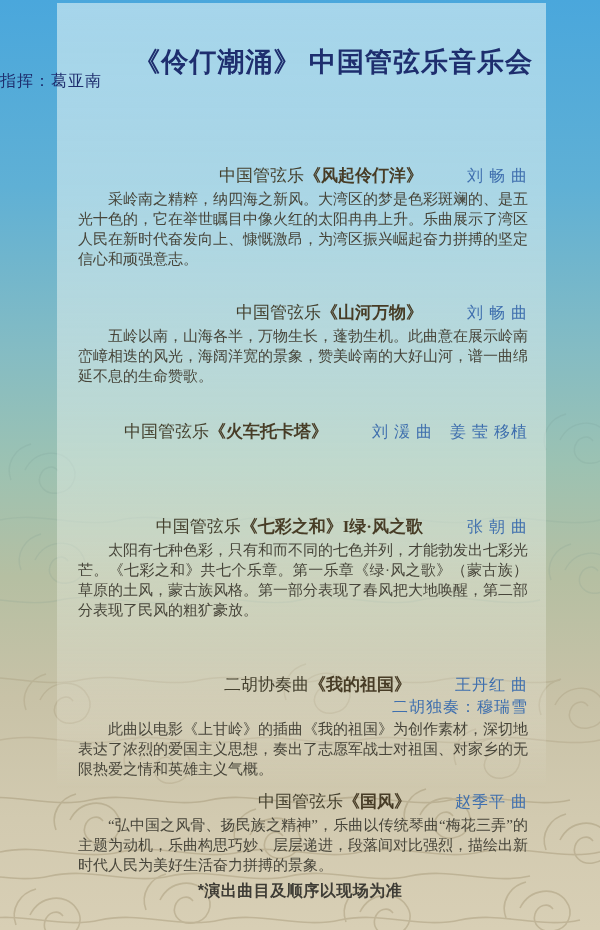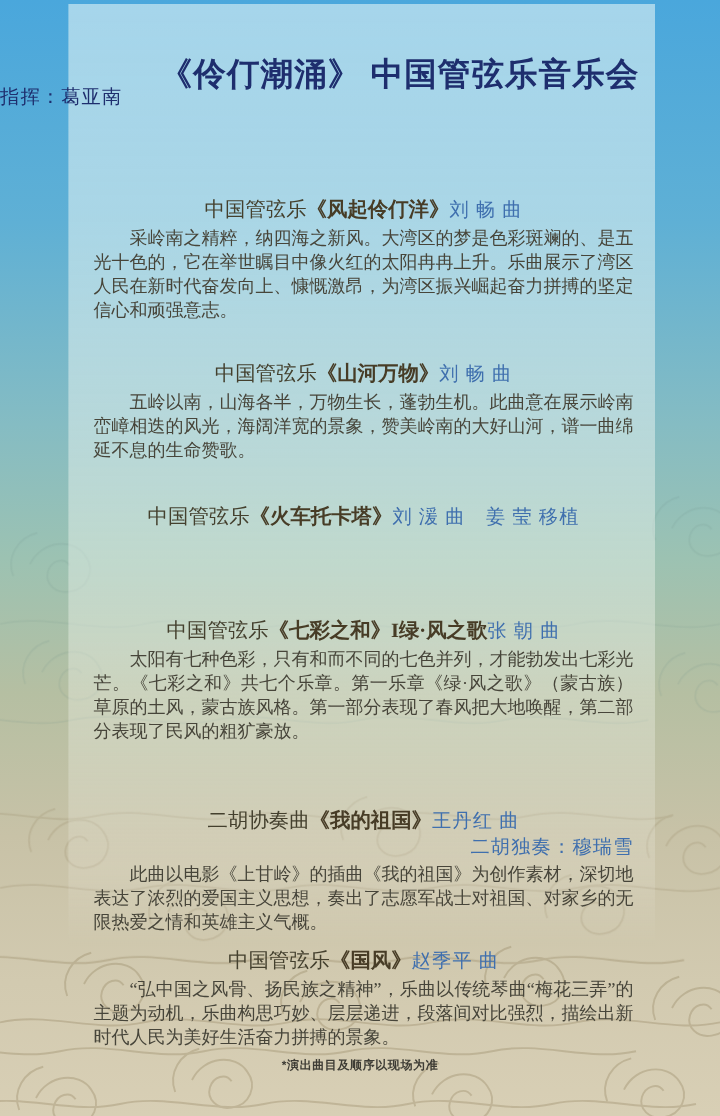--- a/index.html
+++ b/index.html
@@ -32,34 +32,34 @@
     color:var(--title-text,#1e2e6e);
     padding-left:33px;
   }
   .conductor{
     position:absolute;top:71px;left:0;width:100%;text-align:left;
     font-size:16px;font-weight:normal;letter-spacing:1px;
     color:var(--title-text,#1e2e6e);
   }
   .entry{position:absolute;left:78px;width:450px;}
   .entry-head{
-    display:flex;justify-content:center;align-items:baseline;
-    font-size:17px;line-height:22px;white-space:nowrap;
+    display:flex;justify-content:flex-end;align-items:baseline;
+    font-size:17px;line-height:22px;white-space:nowrap;gap:44px;
   }
   .genre{color:var(--heading-text,#44402e);}
   .ptitle{font-weight:bold;color:var(--piece-title-text,#473c26);}
   .credit{font-size:16px;color:var(--composer-text,#3f6fae);white-space:pre;letter-spacing:1px;margin-top:36px;}
   .credit2{text-align:right;font-size:16px;line-height:21px;letter-spacing:1px;color:var(--composer-text,#3f6fae);}
   .desc{
     margin:2px 0 0;font-size:15px;line-height:20px;
     text-align:justify;text-indent:2em;color:var(--body-text,#47453a);
   }
   .footer-note{
     position:absolute;top:881px;left:0;width:100%;text-align:center;
-    font-size:10px;font-weight:600;letter-spacing:0.5px;
+    font-size:16px;font-weight:600;letter-spacing:0.5px;
     color:var(--footer-text,#3e3c35);
     font-family:"Liberation Sans","DejaVu Sans",sans-serif;
   }
 </style>
 </head>
 <body style="--background-top: #4aa7dc; --background-middle: #9cc2b2; --background-bottom: #d8cfb5; --title-text: #1e2e6e; --heading-text: #44402e; --piece-title-text: #473c26; --composer-text: #3f6fae; --body-text: #47453a; --footer-text: #3e3c35; --wave-stroke: #8f7f5c;">
 
 <svg class="wave-svg" width="600" height="930" viewBox="0 0 600 930" aria-hidden="true">
   <defs>
     <g id="curl">

